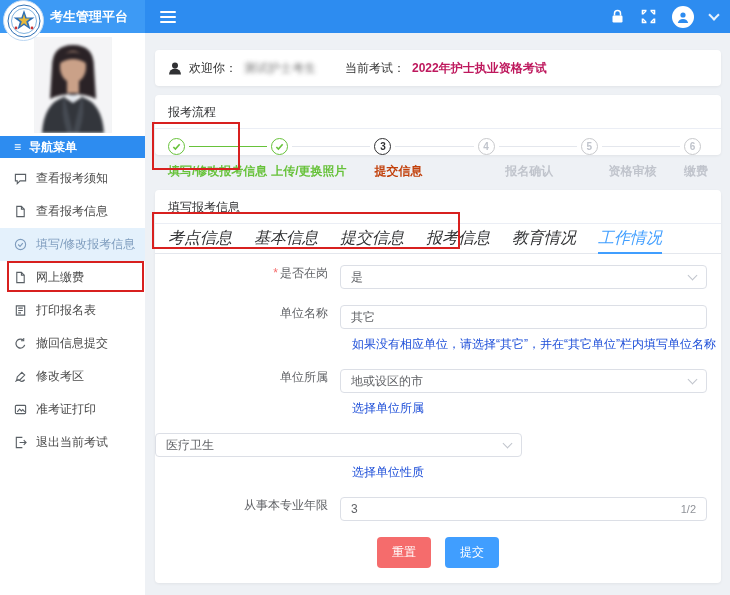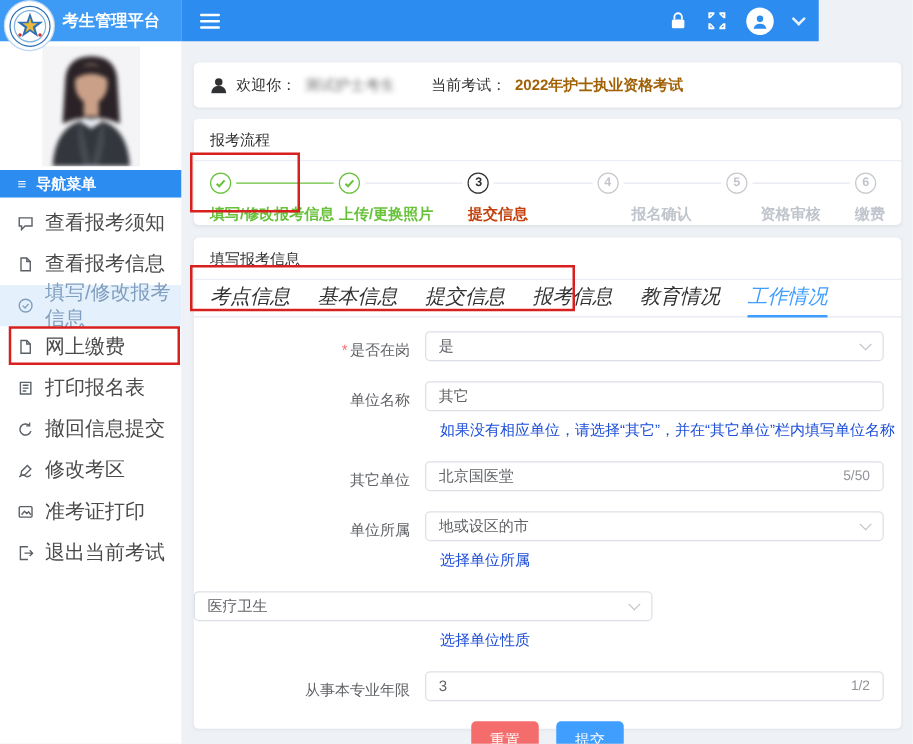--- a/index.html
+++ b/index.html
@@ -1,49 +1,49 @@
 <!DOCTYPE html>
 <html style="--c-topbar: #2d8cf0; --c-topbar-left: #3d9af5; --c-green: #67c23a; --c-blue: #409eff; --c-red: #f56c6c;"><head>
 <meta charset="utf-8">
 <style>
   * { margin:0; padding:0; box-sizing:border-box; }
   html,body { width:730px; height:595px; font-family:"Liberation Sans","DejaVu Sans",sans-serif; background:#eef1f5; overflow:hidden; position:relative; }
 
   
-  .topbar { position:absolute; top:0; left:0; width:655px; height:33px; display:flex; z-index:5; }
+  .topbar { position:absolute; top:0; left:0; width:730px; height:33px; display:flex; z-index:5; }
   .topbar-left { width:145px; height:33px; background:var(--c-topbar-left); display:flex; align-items:center; padding-left:50px; color:#fff; font-size:13px; font-weight:bold; position:relative; }
   .logo-badge { position:absolute; left:3px; top:0px; width:41px; height:41px; border-radius:50%; background:#fff; border:1px solid #bcd7f2; display:flex; align-items:center; justify-content:center; }
   .topbar-main { flex:1; height:33px; background:var(--c-topbar); display:flex; align-items:center; color:#fff; }
   .hamburger { margin-left:15px; cursor:pointer; display:inline-block; width:16px; }
   .hamburger i { display:block; height:2px; background:#fff; margin:3px 0; border-radius:1px; }
   .topbar-icons { margin-left:auto; display:flex; align-items:center; gap:16px; padding-right:12px; }
   .tb-icon { width:15px; height:15px; display:inline-block; }
   .avatar-circle { width:22px; height:22px; border-radius:50%; background:#fff; display:flex; align-items:center; justify-content:center; }
   .chev-down { width:8px; height:8px; border-right:2px solid #e8f2fd; border-bottom:2px solid #e8f2fd; transform:rotate(45deg); margin-top:-3px; }
 
   
   .sidebar { position:absolute; top:33px; left:0; width:145px; height:562px; background:#fff; z-index:4; }
   .photo-wrap { height:103px; display:flex; justify-content:center; padding-top:4px; }
   .photo { width:78px; height:96px; background:#f2f3f5; overflow:hidden; }
   .nav-header { height:22px; background:var(--c-topbar); color:#fff; font-size:12px; font-weight:bold; display:flex; align-items:center; padding-left:14px; gap:8px; }
   .nav-header .bars { font-style:normal; font-weight:bold; letter-spacing:0; }
   .nav-list { padding-top:4px; }
-  .nav-item { height:33px; display:flex; align-items:center; padding-left:14px; gap:9px; font-size:16px; color:#4a4a4a; cursor:pointer; }
+  .nav-item { height:33px; display:flex; align-items:center; padding-left:14px; gap:9px; font-size:12px; color:#4a4a4a; cursor:pointer; }
   .nav-item svg { flex:0 0 auto; }
   .nav-item.active { background:#e4f1fc; color:#7f9dbe; }
 
   
   .main { position:absolute; left:155px; top:33px; width:566px; }
   .card { background:#fff; border-radius:4px; box-shadow:0 1px 3px rgba(0,0,0,.06); }
   .card-welcome { position:absolute; top:17px; left:0; width:566px; height:36px; display:flex; align-items:center; padding:0 13px; gap:7px; font-size:12px; color:#333; }
   .blur-name { filter:blur(2px); opacity:.8; color:#555; }
   .exam-label { margin-left:22px; }
-  .exam-name { font-weight:bold; color:#a16207; }
-
-  .card-flow { position:absolute; top:62px; left:0; width:566px; height:85px; }
+  .exam-name { font-weight:bold; color:#be185d; }
+
+  .card-flow { position:absolute; top:62px; left:0; width:566px; height:60px; }
   .card-title { font-size:12px; color:#303133; padding:9px 13px 7px; border-bottom:1px solid #ebeef5; }
   .steps { display:flex; padding:9px 13px 0; }
   .step { flex:1; min-width:0; }
   .step:last-child { flex:0 0 auto; }
   .step-head { display:flex; align-items:center; }
   .circle { width:17px; height:17px; border-radius:50%; border:1.5px solid; display:flex; align-items:center; justify-content:center; font-size:10px; font-weight:bold; flex:0 0 auto; }
   .step-line { flex:1; height:1.5px; margin:0 4px; background:#e4e7ed; }
   .step-line.done { background:var(--c-green); }
   .step-title { font-size:12px; font-weight:bold; margin-top:8px; white-space:nowrap; }
   .st-done .circle { border-color:var(--c-green); color:var(--c-green); }
@@ -52,21 +52,21 @@
   .st-current .step-title { color:#c2410c; }
   .st-wait .circle { border-color:#c8c9cc; color:#c0c4cc; }
   .st-wait .step-title { color:#c0c4cc;text-align:center; }
 
   .card-form { position:absolute; top:157px; left:0; width:566px; height:393px; }
   .tabs { display:flex; gap:22px; padding:0 13px; height:30px; align-items:center; border-bottom:1px solid #e4e7ed; }
   .tab { font-size:16px; color:#303133; height:30px; line-height:28px; cursor:pointer;font-style:italic; }
   .tab.active { color:var(--c-blue); border-bottom:2px solid var(--c-blue); }
   .form-body { padding-top:11px; }
   .form-block { margin-bottom:16px; }
-  .form-row { display:flex; align-items:flex-end; }
+  .form-row { display:flex; align-items:flex-start; }
   .form-label { width:185px; text-align:right; padding-right:12px; font-size:12px; color:#606266; flex:0 0 auto; }
   .req { color:#f56c6c; margin-right:2px; }
   .form-control { width:367px; height:24px; border:1px solid #dcdfe6; border-radius:4px; display:flex; align-items:center; padding:0 10px; font-size:12px; color:#606266; background:#fff; }
   .form-control .value { flex:1; overflow:hidden; white-space:nowrap; }
   .counter { color:#909399; font-size:11px; margin-left:6px; }
   .sel-arrow { width:7px; height:7px; border-right:1.5px solid #c0c4cc; border-bottom:1.5px solid #c0c4cc; transform:rotate(45deg); margin-top:-4px; margin-left:6px; }
   .hint { margin:7px 0 0 197px; font-size:12px; color:#1d4ed8; }
   .btn-row { display:flex; justify-content:center; gap:14px; margin-top:14px; }
   .btn { border:none; border-radius:4px; color:#fff; font-size:12px; padding:7px 15px; cursor:pointer; font-family:inherit; }
   .btn-reset { background:var(--c-red); }
@@ -305,29 +305,20 @@
       <div class="form-block">
         <div class="form-row">
           <label class="form-label"><span>单位名称</span></label>
           <div class="form-control">
             <span class="value">其它</span>
           </div>
         </div>
         <div class="hint">如果没有相应单位，请选择“其它”，并在“其它单位”栏内填写单位名称</div>
       </div>
 
-      <div class="form-block">
-        <div class="form-row">
-          <label class="form-label"><span>其它单位</span></label>
-          <div class="form-control">
-            <span class="value">北京国医堂</span>
-            <span class="counter">5/50</span>
-          </div>
-        </div>
-      </div>
 
       <div class="form-block">
         <div class="form-row">
           <label class="form-label"><span>单位所属</span></label>
           <div class="form-control">
             <span class="value">地或设区的市</span>
             <span class="sel-arrow"></span>
           </div>
         </div>
         <div class="hint">选择单位所属</div>

